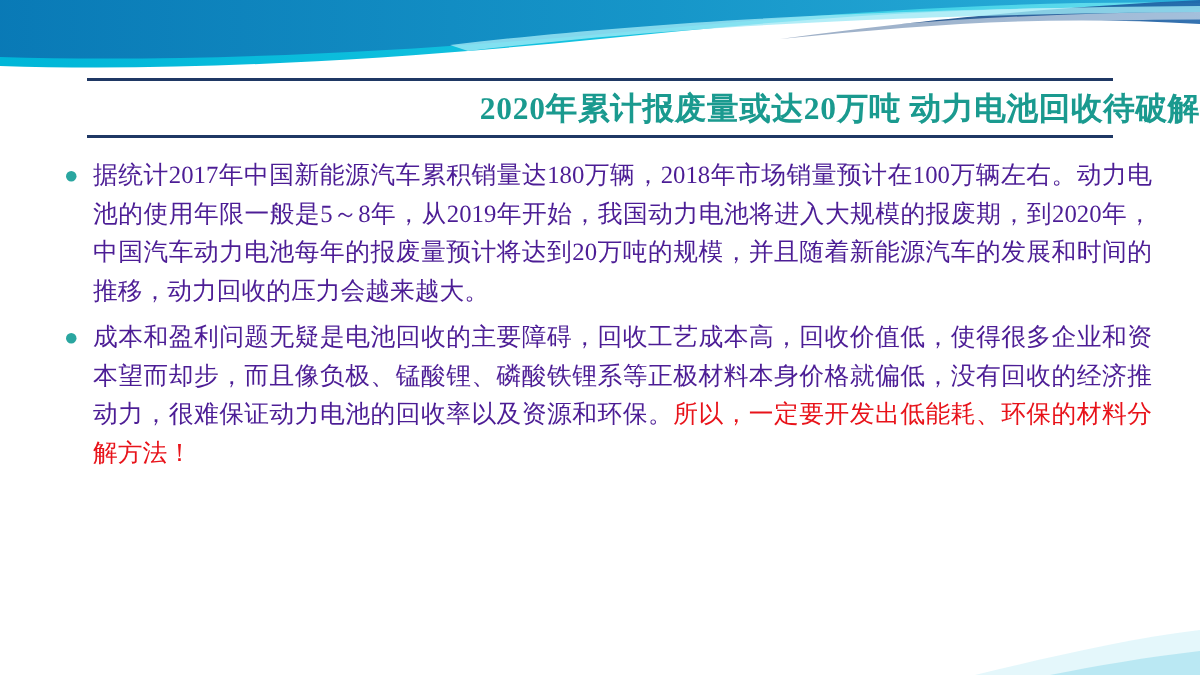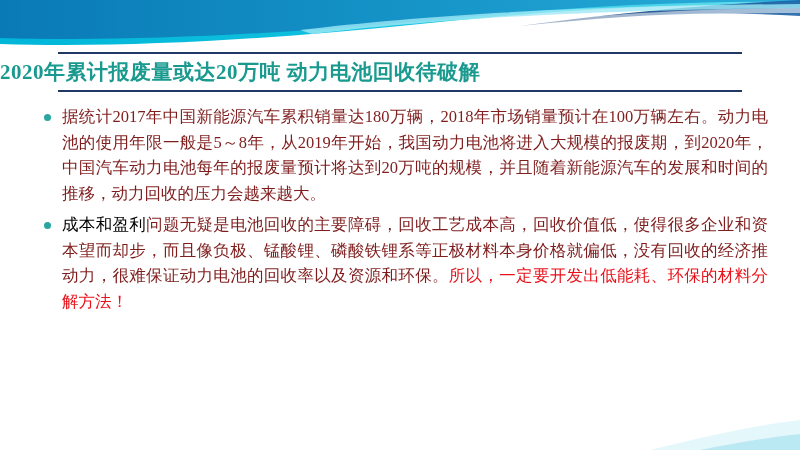--- a/index.html
+++ b/index.html
@@ -34,21 +34,21 @@
     display: block;
   }
 
   
   .title-wrap {
     position: absolute;
     top: 52px;
     left: 0;
     width: 800px;
     height: 40px;
-    text-align: left;
+    text-align: right;
   }
   .title-rule-top {
     position: absolute;
     left: 58px;
     right: 58px;
     top: 0;
     height: 2px;
     background: #1f3864;
   }
   .title-rule-bottom {
@@ -98,24 +98,24 @@
   }
   .para {
     font-size: 16.5px;
     line-height: 25.5px;
     color: #000000;
     text-align: justify;
     text-justify: inter-ideograph;
     font-family: "Liberation Serif", serif;
   }
   .seg-red {
-    color: #000000;
+    color: #4c1d95;
   }
   .seg-black {
-    color: #7f1d1d;
+    color: #4c1d95;
   }
   .seg-red-bold {
     color: #e8131a;
   }
 
   
   .bottom-dec {
     position: absolute;
     right: 0;
     bottom: 0;

